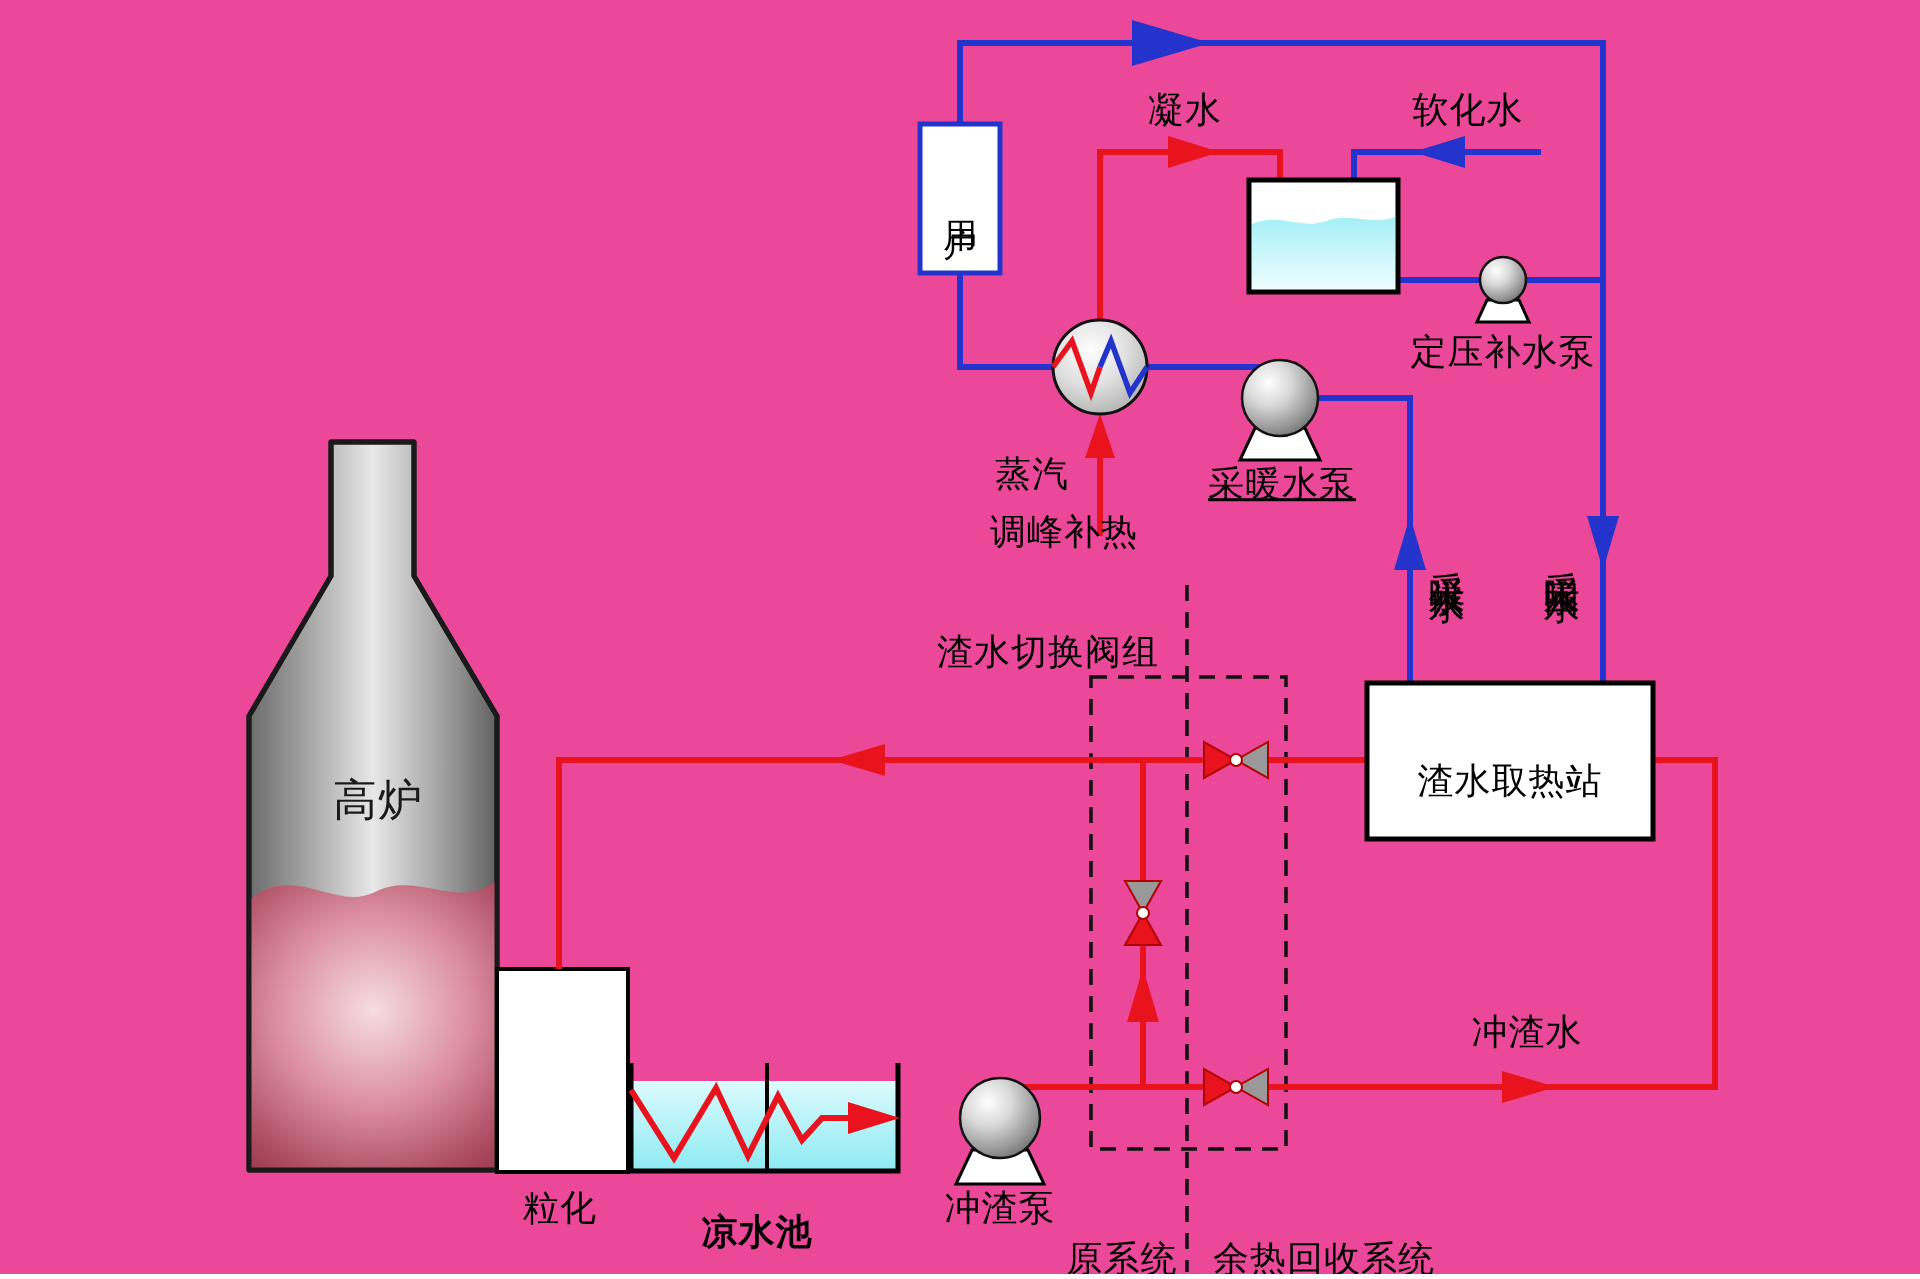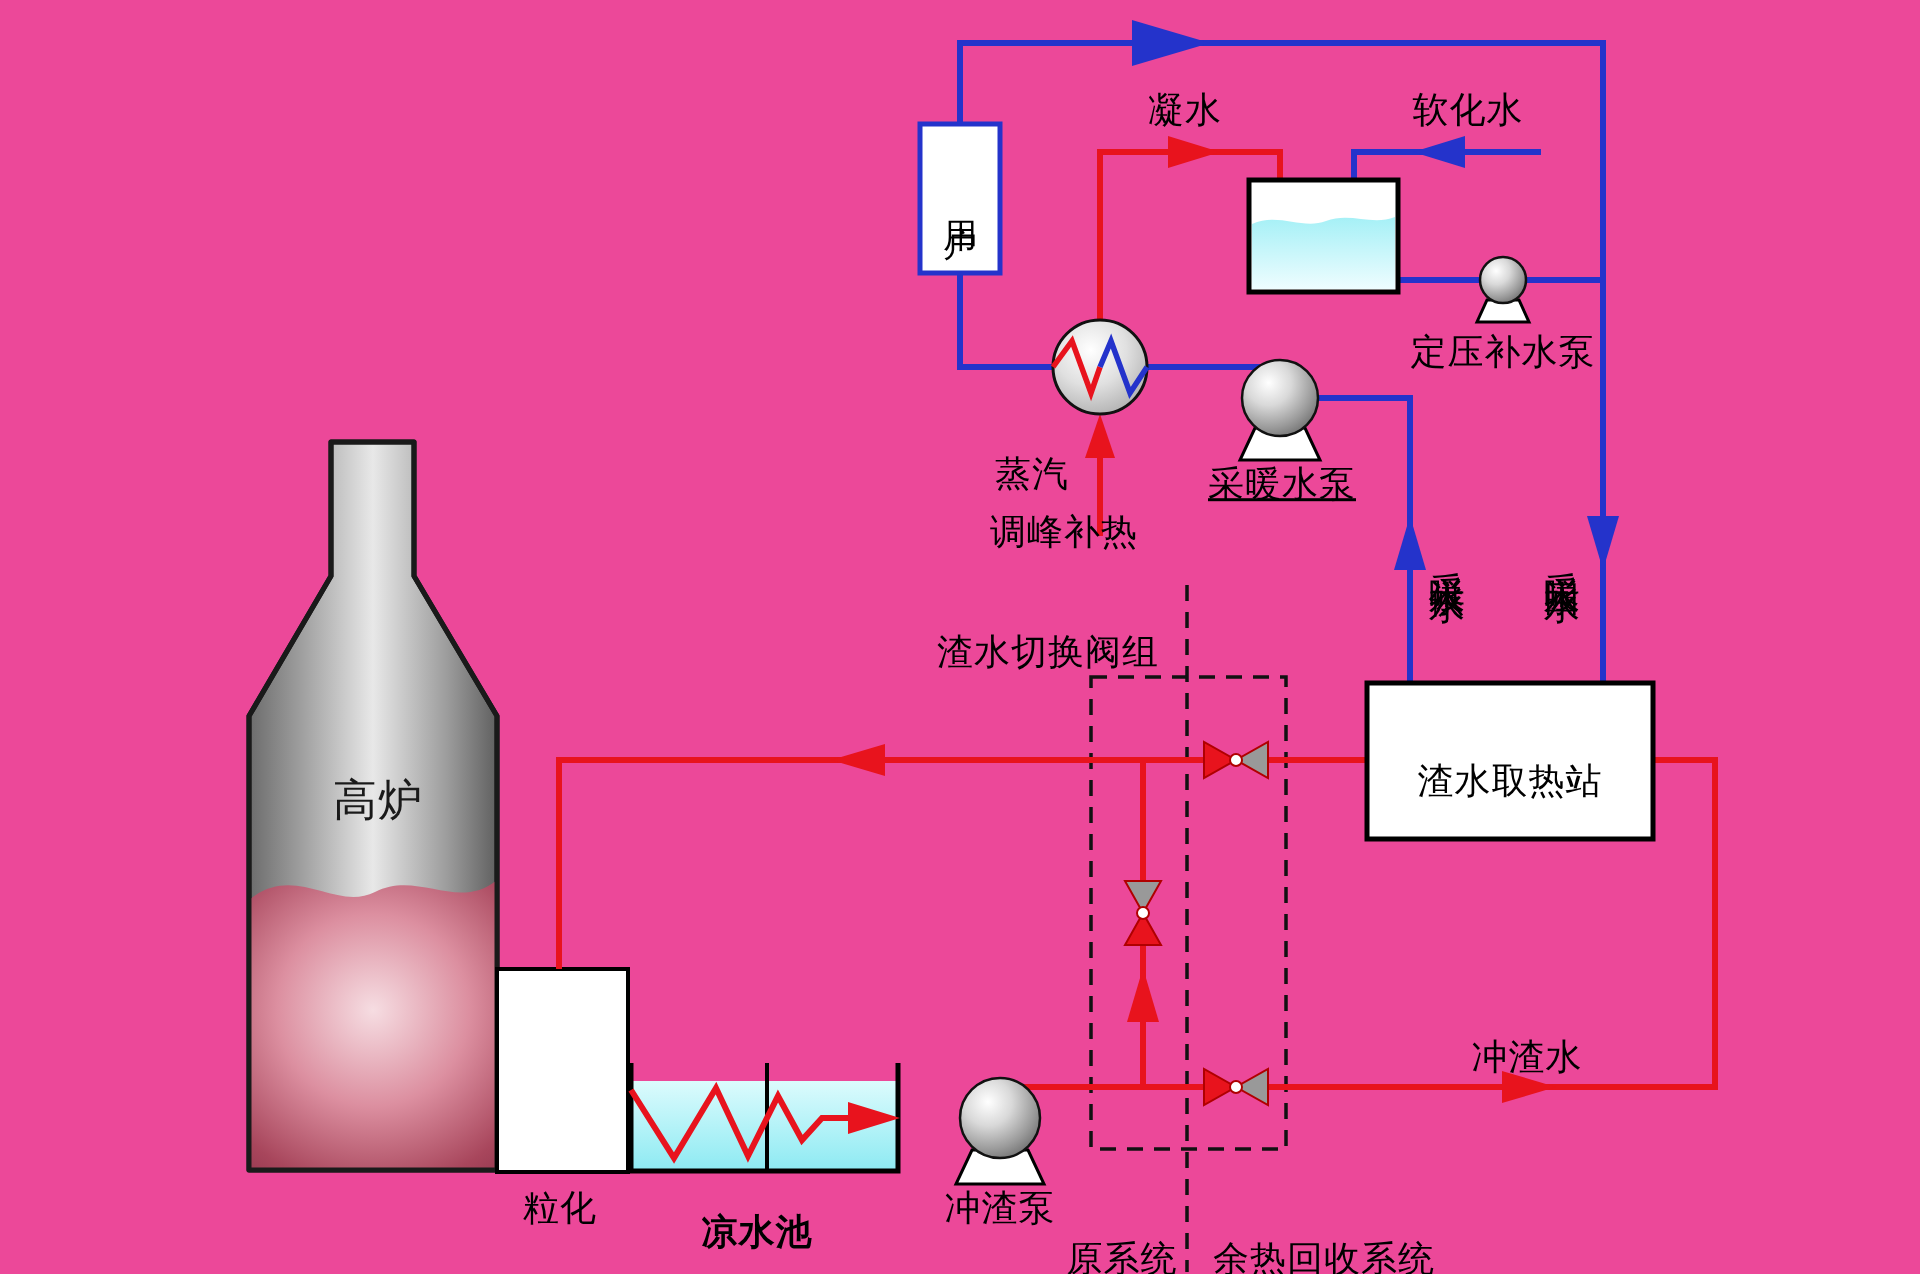--- a/index.html
+++ b/index.html
@@ -157,21 +157,21 @@
 <div class="lbl" style="left:1185px;top:110px;">凝水</div>
 <div class="lbl" style="left:1468px;top:110px;">软化水</div>
 <div class="lbl" style="left:1503px;top:352px;">定压补水泵</div>
 <div class="lbl" style="left:1282px;top:484px;text-decoration:underline;">采暖水泵</div>
 <div class="lbl" style="left:1032px;top:474px;">蒸汽</div>
 <div class="lbl" style="left:1023px;top:532px;margin-left:41px;">调峰补热</div>
 <div class="lbl vlbl" style="left:1447px;top:553px;">采暖水供水</div>
 <div class="lbl vlbl" style="left:1562px;top:553px;">采暖水回水</div>
 <div class="lbl" style="left:1048px;top:652px;">渣水切换阀组</div>
 <div class="lbl" style="left:1510px;top:781px;">渣水取热站</div>
-<div class="lbl" style="left:1527px;top:1032px;margin-top:25px;">冲渣水</div>
+<div class="lbl" style="left:1527px;top:1032px;">冲渣水</div>
 <div class="lbl big" style="left:378px;top:800px;color:#1a1a1a;">高炉</div>
 <div class="lbl" style="left:560px;top:1208px;text-align:right;">粒化</div>
 <div class="lbl" style="left:757px;top:1232px;font-weight:bold;">凉水池</div>
 <div class="lbl" style="left:1000px;top:1208px;">冲渣泵</div>
 <div class="lbl" style="left:1122px;top:1259px;">原系统</div>
 <div class="lbl" style="left:1324px;top:1259px;">余热回收系统</div>
 
 </div>
 
 </body></html>

